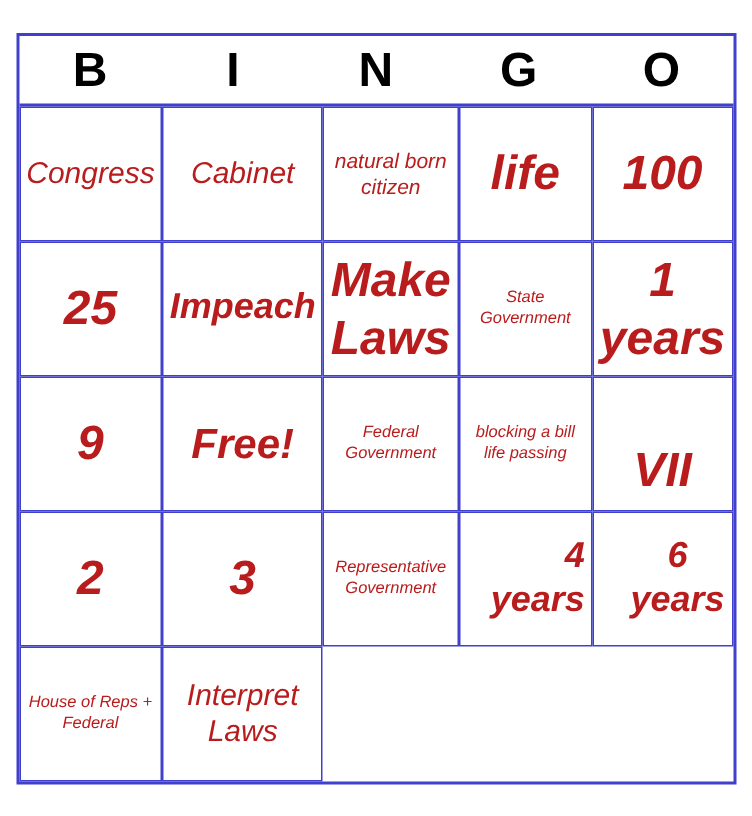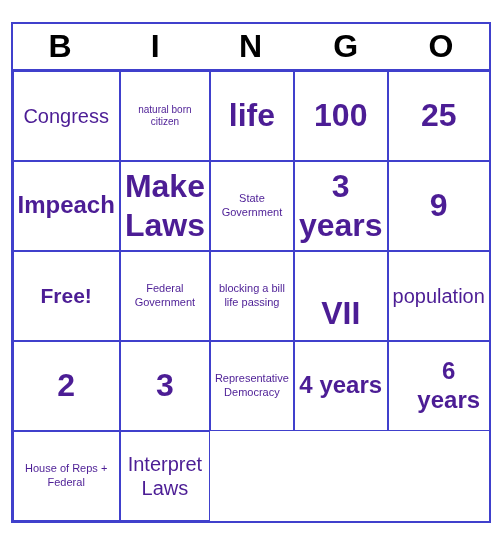--- a/index.html
+++ b/index.html
@@ -33,48 +33,52 @@
       grid-template-columns: repeat(5, 1fr);
       grid-template-rows: repeat(5, 90px);
     }
     .bingo-cell {
       border: 1.5px solid #4040cc;
       display: flex;
       align-items: center;
       justify-content: center;
       text-align: center;
       padding: 4px;
-      color: #4c1d95;
+      color: #b91c1c;
       line-height: 1.2;
+      font-style: italic;
     }
     .bingo-cell .cell-text {
       display: block;
     }
     
     .fs-xl { font-size: 32px; font-weight: bold; }
     .fs-lg { font-size: 24px; font-weight: bold; }
     .fs-md { font-size: 20px; }
-    .fs-sm { font-size: 10px; }
+    .fs-sm { font-size: 14px; }
     .fs-xs { font-size: 11px; }
     .free-cell { font-weight: bold; font-size: 22px; }
   </style>
 </head>
 <body>
 
 <div class="bingo-card">
   <div class="bingo-header">
   <div class="bingo-header-cell">B</div>
       <div class="bingo-header-cell">I</div>
       <div class="bingo-header-cell">N</div>
       <div class="bingo-header-cell">G</div>
       <div class="bingo-header-cell">O</div>
     </div>
   <div class="bingo-grid">
   <div class="bingo-cell">
         <span class="cell-text fs-md">Congress</span>
+      </div>
+      <div class="bingo-cell">
+        <span class="cell-text fs-md">Cabinet</span>
       </div>
       <div class="bingo-cell">
         <span class="cell-text fs-sm">natural born citizen</span>
       </div>
       <div class="bingo-cell">
         <span class="cell-text fs-xl" style="font-weight: bold;">life</span>
       </div>
       <div class="bingo-cell">
         <span class="cell-text fs-xl" style="font-weight: bold; text-align: center;">100</span>
       </div>
@@ -84,48 +88,45 @@
       <div class="bingo-cell">
         <span class="cell-text fs-lg" style="font-weight: bold;">Impeach</span>
       </div>
       <div class="bingo-cell">
         <span class="cell-text fs-xl" style="font-weight: bold; text-align: right;">Make Laws</span>
       </div>
       <div class="bingo-cell">
         <span class="cell-text fs-xs">State Government</span>
       </div>
       <div class="bingo-cell">
-        <span class="cell-text fs-xl" style="font-weight: bold;">3 years</span>
+        <span class="cell-text fs-xl" style="font-weight: bold;">1 years</span>
       </div>
       <div class="bingo-cell">
         <span class="cell-text fs-xl" style="font-weight: bold;">9</span>
       </div>
       <div class="bingo-cell">
-        <span class="cell-text free-cell" style="font-weight: bold; font-size: 21px;">Free!</span>
+        <span class="cell-text free-cell" style="font-weight: bold; font-size: 28px;">Free!</span>
       </div>
       <div class="bingo-cell">
         <span class="cell-text fs-xs">Federal Government</span>
       </div>
       <div class="bingo-cell">
         <span class="cell-text fs-xs">blocking a bill life passing</span>
       </div>
       <div class="bingo-cell">
         <span class="cell-text fs-xl" style="font-weight: bold; margin-top: 36px;">VII</span>
       </div>
       <div class="bingo-cell">
-        <span class="cell-text fs-md">population</span>
-      </div>
-      <div class="bingo-cell">
         <span class="cell-text fs-xl" style="font-weight: bold;">2</span>
       </div>
       <div class="bingo-cell">
         <span class="cell-text fs-xl" style="font-weight: bold;">3</span>
       </div>
       <div class="bingo-cell">
-        <span class="cell-text fs-xs">Representative Democracy</span>
+        <span class="cell-text fs-xs">Representative Government</span>
       </div>
       <div class="bingo-cell">
         <span class="cell-text fs-lg" style="font-weight: bold; text-align: right;">4 years</span>
       </div>
       <div class="bingo-cell">
         <span class="cell-text fs-lg" style="font-weight: bold; margin-left: 20px;">6 years</span>
       </div>
       <div class="bingo-cell">
         <span class="cell-text fs-xs">House of Reps + Federal</span>
       </div>

